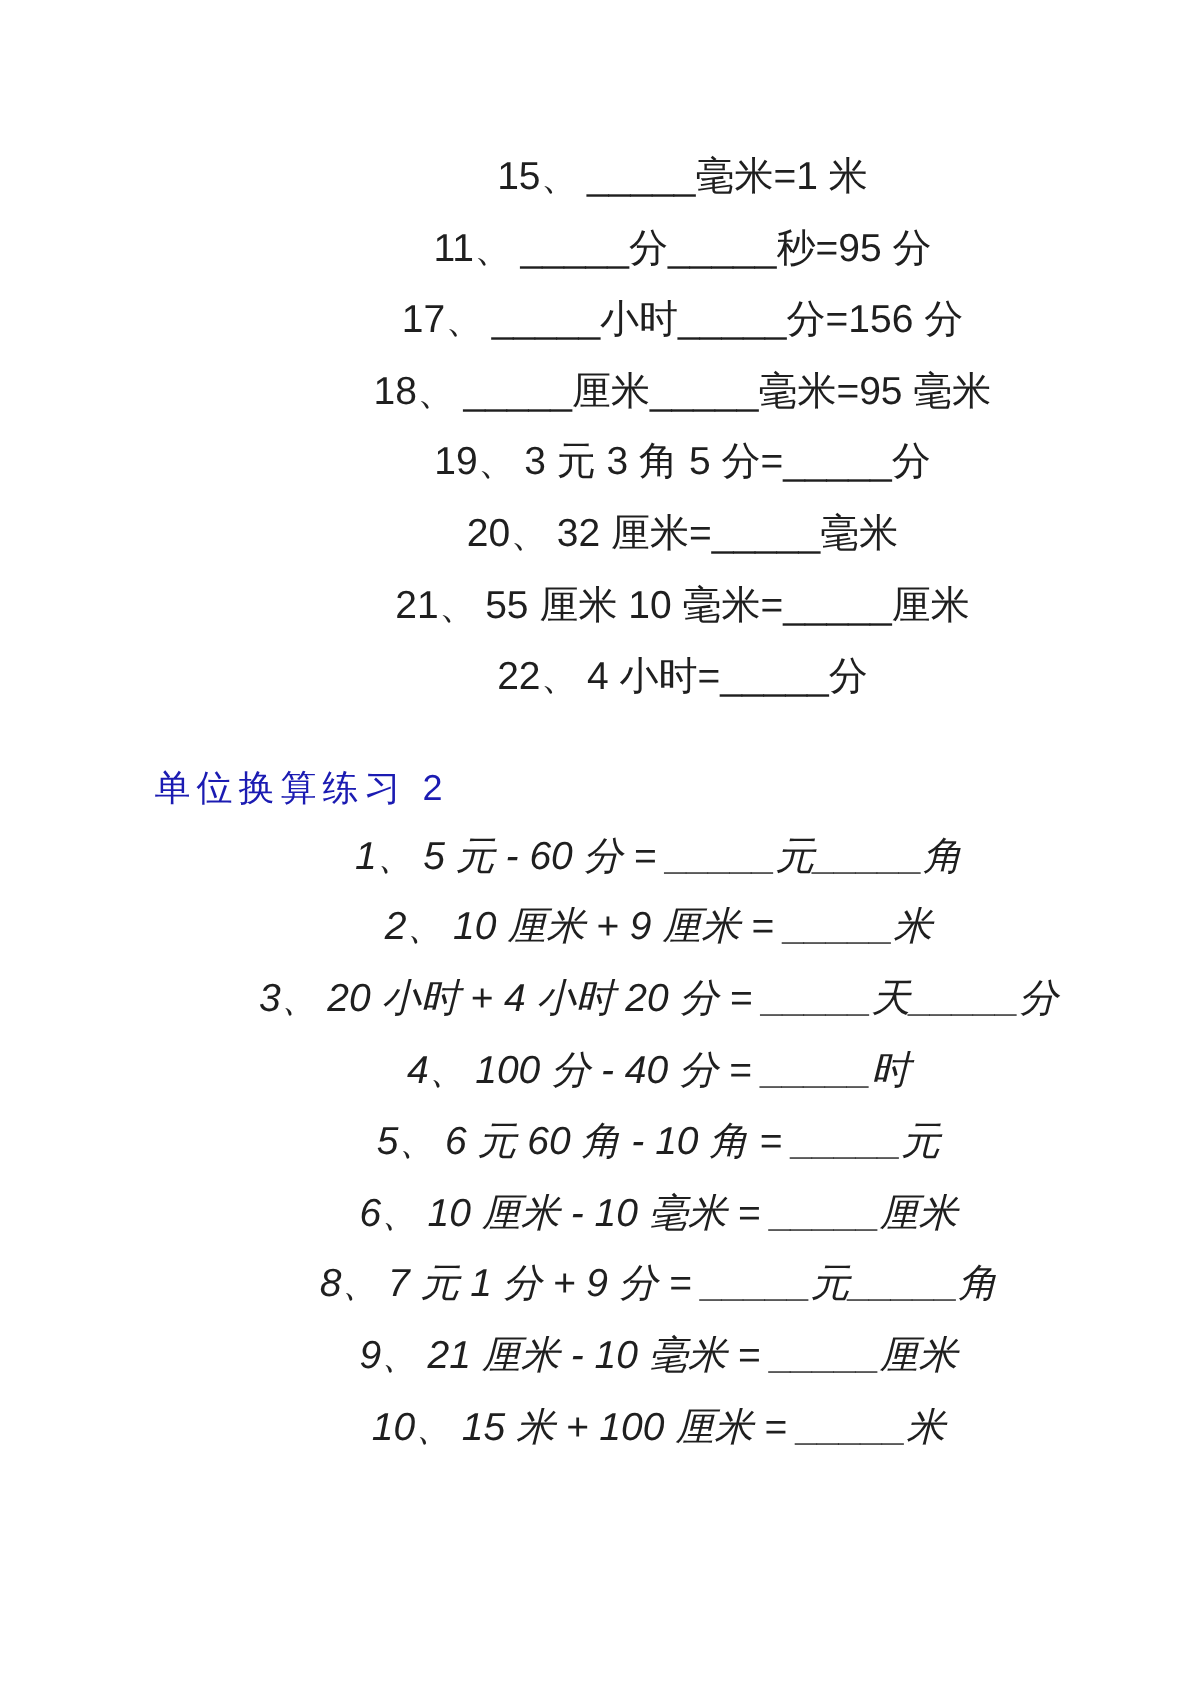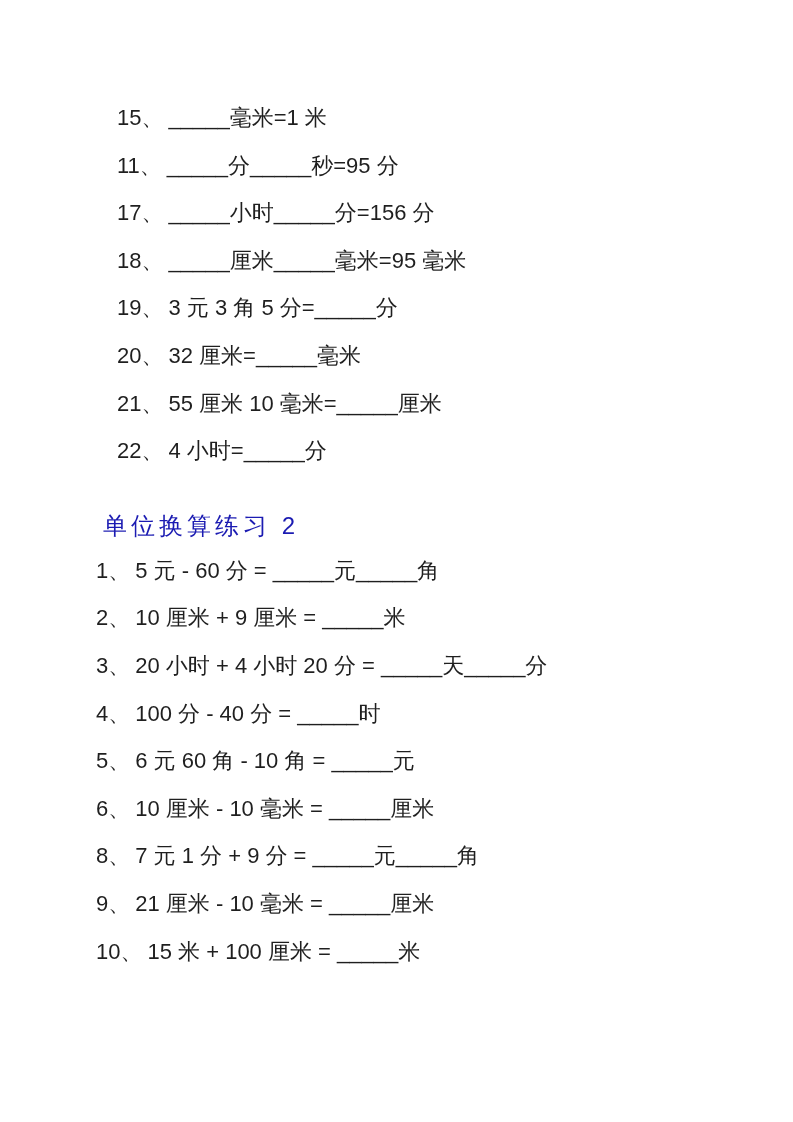--- a/index.html
+++ b/index.html
@@ -21,39 +21,41 @@
     background: #ffffff;
   }
   .list {
     margin: 0;
     padding: 0;
     list-style: none;
   }
   .list .item {
     height: 47.6px;
     line-height: 47.6px;
-    font-size: 22px;
+    font-size: 26px;
     white-space: nowrap;
+    text-align: center;
   }
   .item .num {
     margin-right: 5px;
   }
   .section1-list {
     margin: 94px 0 0 117px;
   }
   .section2-heading {
     margin: 34px 0 0 103px;
     font-size: 24px;
     line-height: 34px;
     font-weight: normal;
     color: #1b1bb2;
     letter-spacing: 4px;
   }
   .section2-list {
     margin: 4px 11px 0 96px;
+    font-style: italic;
   }
 </style>
 </head>
 <body>
 
 <div class="sheet">
 
   <div class="list section1-list">
     <div class="item">
       <span class="num">15、</span><span class="text">_____毫米=1 米</span>

